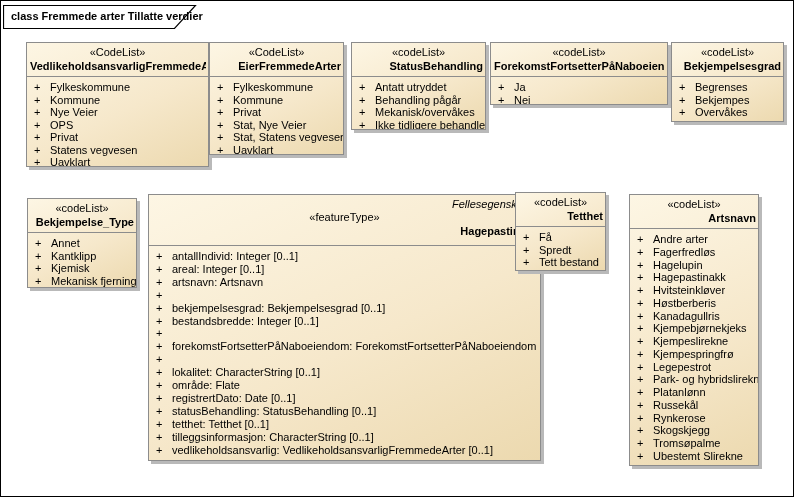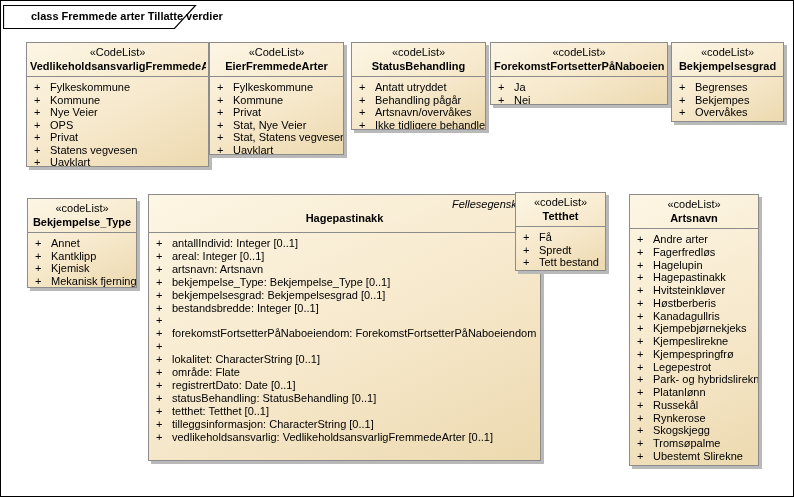--- a/index.html
+++ b/index.html
@@ -7,32 +7,31 @@
     position:relative; width:794px; height:497px; box-sizing:border-box;
     background:#ffffff; border:1px solid #000;
     font-family:"Liberation Sans", sans-serif; color:#000; overflow:hidden;
   }
   
   .tab { position:absolute; left:2px; top:4px; width:196px; height:25px; }
   .tab svg { display:block; }
   .tab-text {
     position:absolute; left:8px; top:5px; font-size:11px; font-weight:bold;
     white-space:nowrap;
-    margin-left:20px;
   }
   
   .box {
     position:absolute; box-sizing:border-box;
     background:linear-gradient(155deg,#fdf6e4 0%,#f6e8cb 55%,#ecd9af 100%);
     border:1px solid #8c8c8c; box-shadow:3px 3px 0 #b9b9b9;
     overflow:hidden; z-index:1;
   }
   .hdr { text-align:center; padding:3px 2px 3px; border-bottom:1px solid #8c8c8c; }
   .stereo { font-size:11px; line-height:13px; }
-  .bname { font-size:11px; font-weight:bold; line-height:14px; }
+  .bname { font-size:11px; font-weight:bold; line-height:14px;text-align:right; }
   .name-clip { overflow:hidden; white-space:nowrap; text-align:left; padding-left:1px; }
   .items { padding:4px 0 2px 0; }
   .row { display:flex; font-size:11px; line-height:12.5px; white-space:nowrap; }
   .plus { width:9px; margin-left:7px; flex:0 0 auto; }
   .lbl { margin-left:7px; }
   
   .feature { z-index:1; }
   .feature .hdr { padding-top:16px; padding-bottom:7px; }
   .feature .row { line-height:12.9px; }
   .corner {
@@ -133,21 +132,21 @@
         <div class="row">
           <span class="plus">+</span>
           <span class="lbl">Antatt utryddet</span>
         </div>
         <div class="row">
           <span class="plus">+</span>
           <span class="lbl">Behandling pågår</span>
         </div>
         <div class="row">
           <span class="plus">+</span>
-          <span class="lbl">Artsnavn/overvåkes</span>
+          <span class="lbl">Mekanisk/overvåkes</span>
         </div>
         <div class="row">
           <span class="plus">+</span>
           <span class="lbl">Ikke tidligere behandlet</span>
         </div>
       </div>
   </div>
 
   <div class="box" style="left:489px; top:41px; width:178px; height:63px;">
     <div class="hdr">
@@ -208,38 +207,38 @@
         <div class="row">
           <span class="plus">+</span>
           <span class="lbl">Mekanisk fjerning</span>
         </div>
       </div>
   </div>
 
   <div class="box feature" style="left:147px; top:193px; width:393px; height:267px;">
     <div class="corner">Fellesegenskaper</div>
     <div class="hdr">
+      <div class="stereo">«featureType»</div>
       <div class="bname">Hagepastinakk</div>
     </div>
     <div class="items">
         <div class="row">
           <span class="plus">+</span>
           <span class="lbl">antallIndivid: Integer [0..1]</span>
         </div>
         <div class="row">
           <span class="plus">+</span>
           <span class="lbl">areal: Integer [0..1]</span>
         </div>
         <div class="row">
           <span class="plus">+</span>
           <span class="lbl">artsnavn: Artsnavn</span>
         </div>
         <div class="row">
           <span class="plus">+</span>
-          <span class="lbl">bekjempelse_Type: Bekjempelse_Type [0..1]</span>
         </div>
         <div class="row">
           <span class="plus">+</span>
           <span class="lbl">bekjempelsesgrad: Bekjempelsesgrad [0..1]</span>
         </div>
         <div class="row">
           <span class="plus">+</span>
           <span class="lbl">bestandsbredde: Integer [0..1]</span>
         </div>
         <div class="row">

